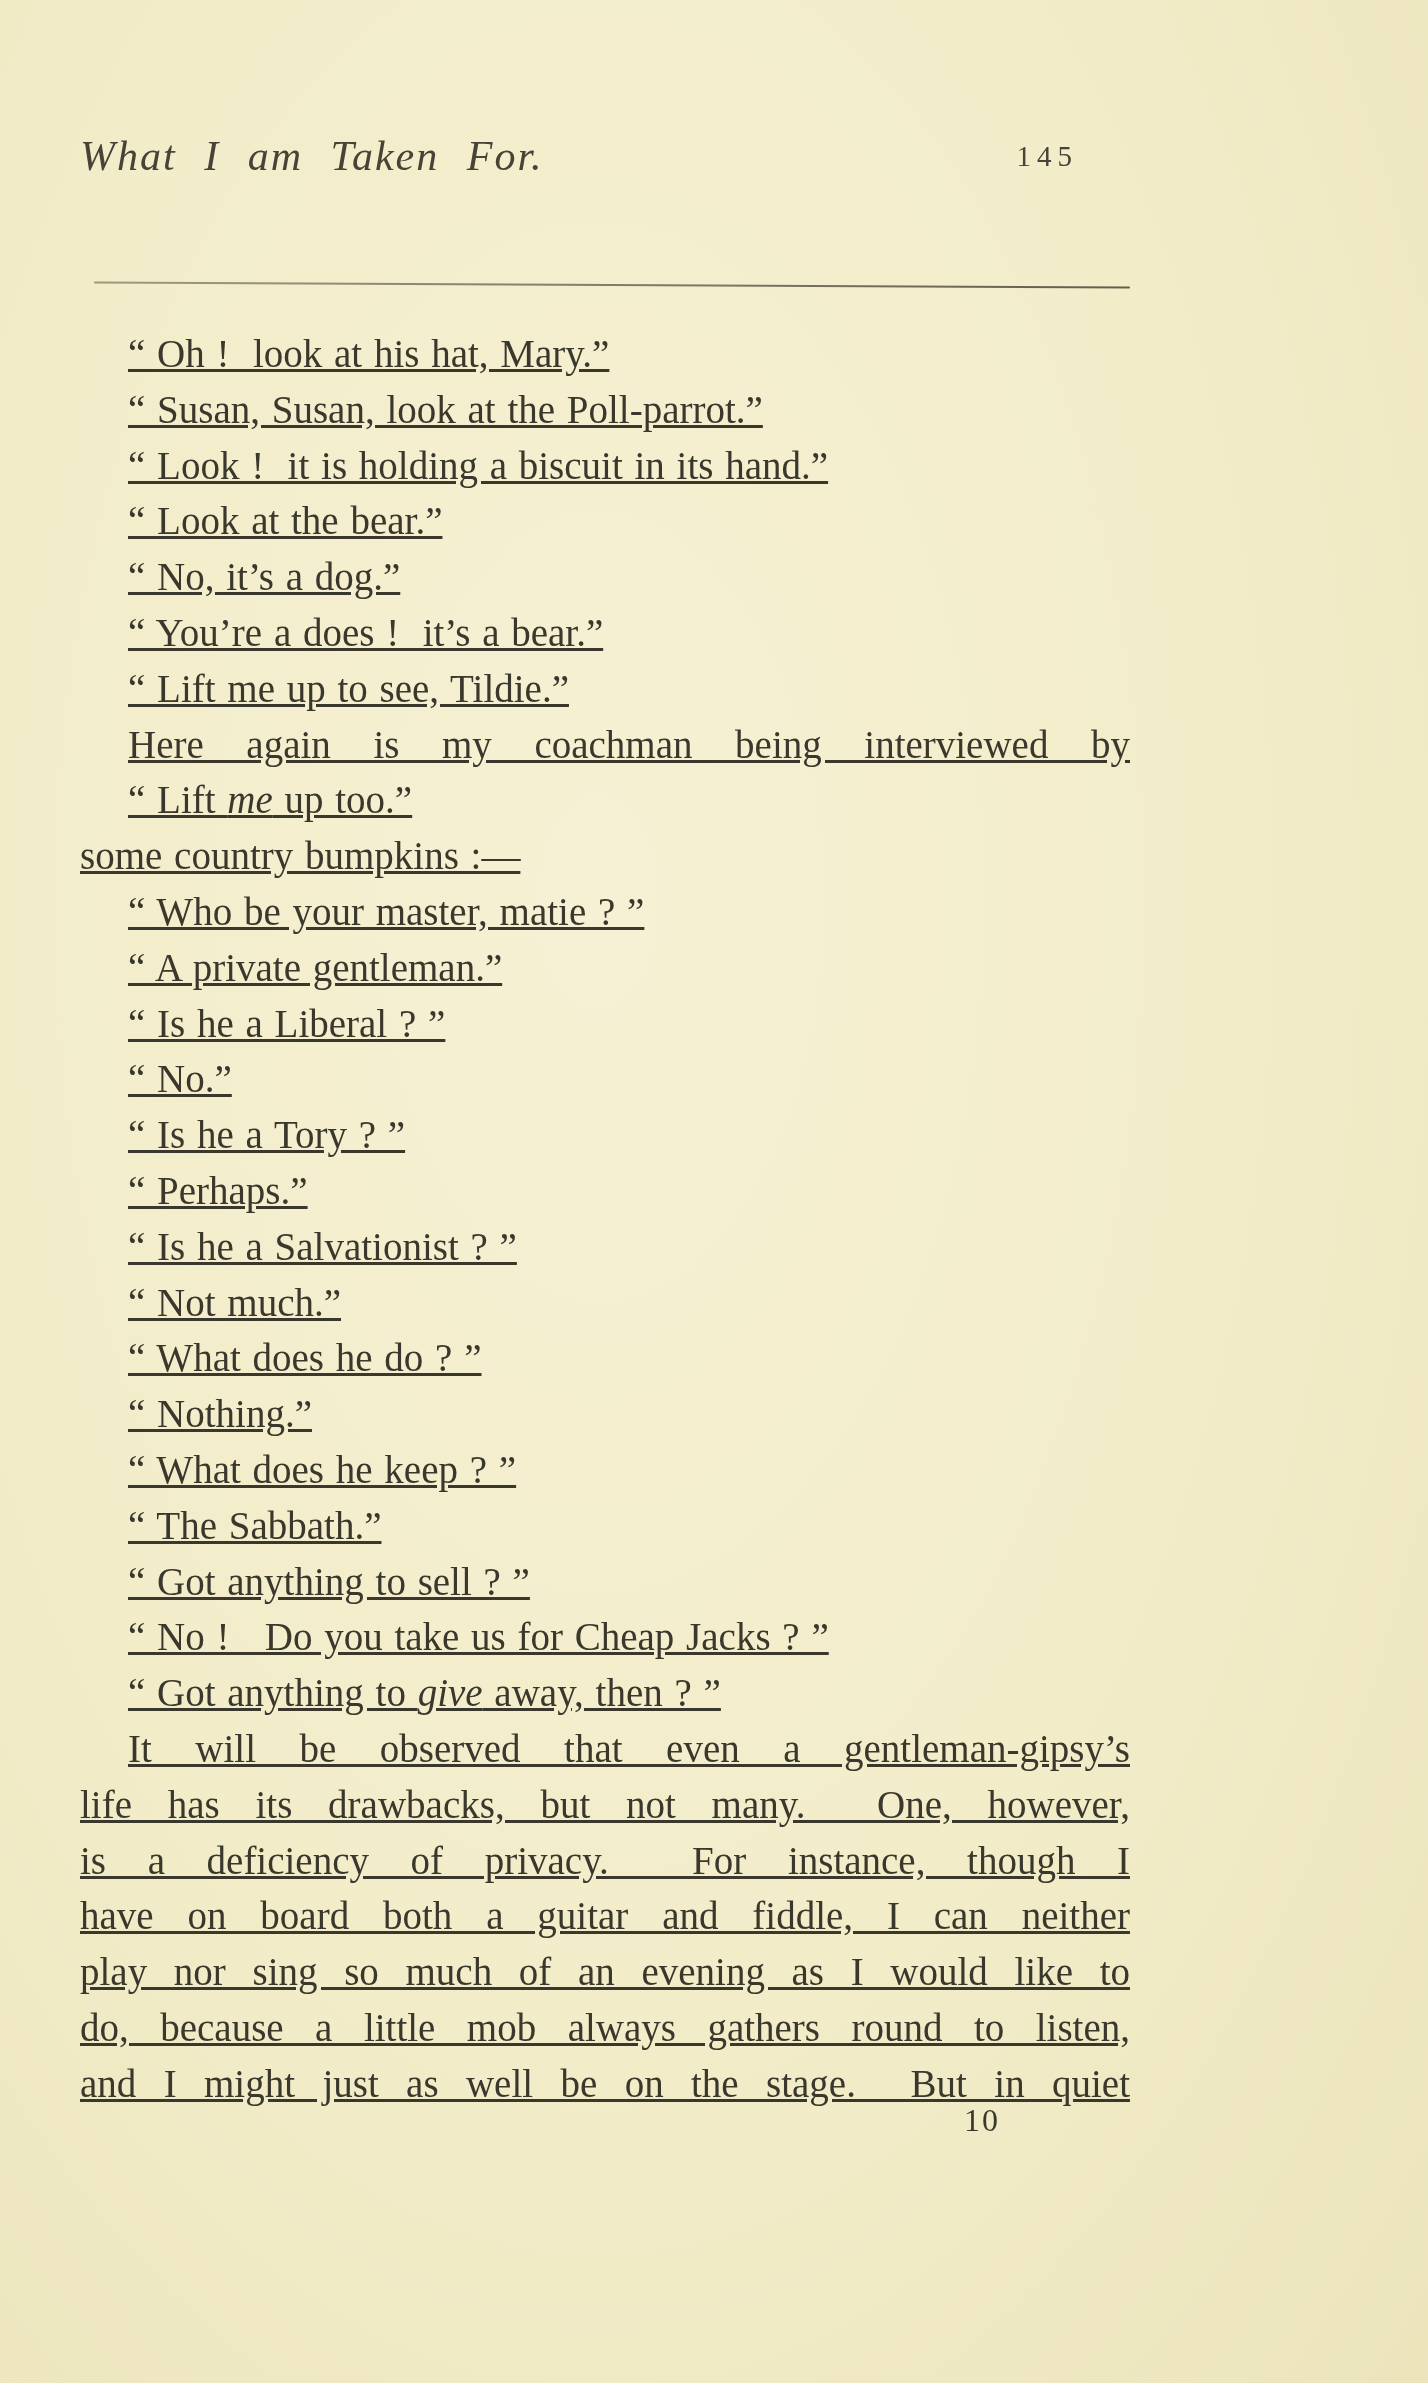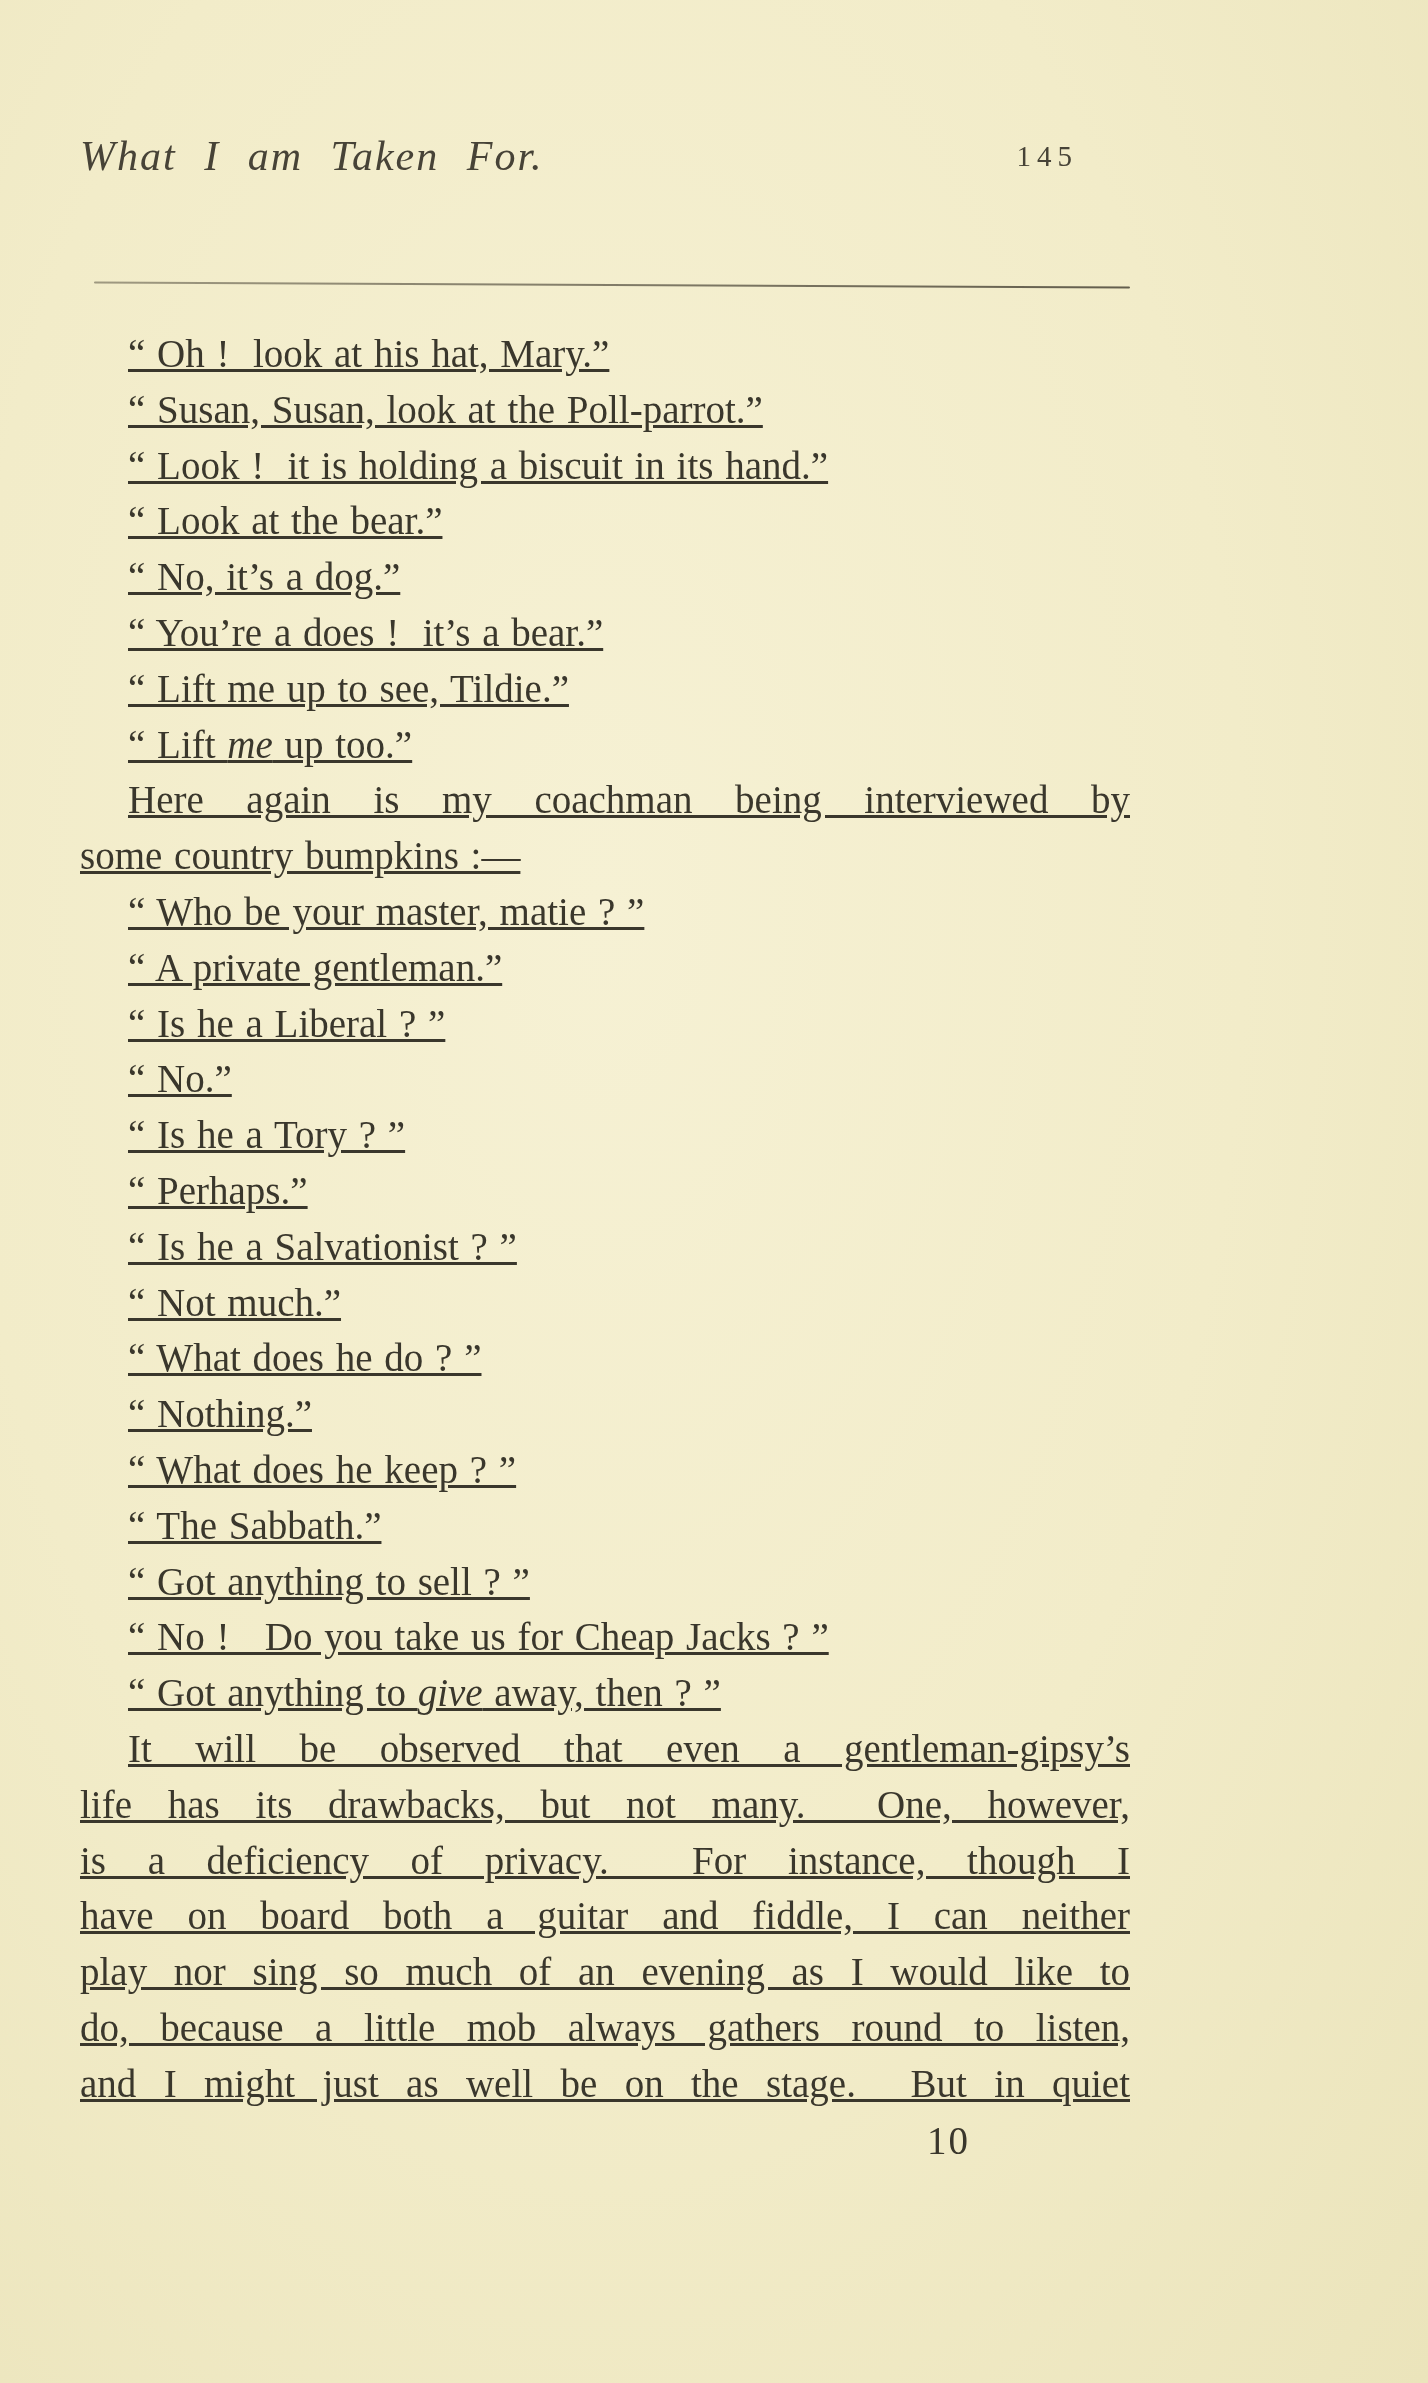--- a/index.html
+++ b/index.html
@@ -67,25 +67,24 @@
     font-size: 39px;
     line-height: 55.8px;
     word-spacing: 2px;
   }
   .line { min-height: 55.8px; white-space: pre-wrap; text-decoration: underline; }
   .line.indent { padding-left: 48px; }
   .line.justify { text-align: justify; text-align-last: justify; }
   .line i { font-style: italic; }
   .signature {
     position: absolute;
-    left: 927px;
+    left: 964px;
     top: 2102px;
-    font-size: 39px;
+    font-size: 32px;
     letter-spacing: 2px;
-    margin-top: 16px;
   }
 </style>
 </head>
 <body>
 
 <div class="page">
   <div class="header">
     <div class="header-title">What I am Taken For.</div>
     <div class="page-number">145</div>
   </div>
@@ -93,22 +92,22 @@
   <div class="rule"></div>
 
   <div class="body-text">
       <div class="line indent"><span>“ Oh !  look at his hat, Mary.”</span></div>
       <div class="line indent"><span>“ Susan, Susan, look at the Poll-parrot.”</span></div>
       <div class="line indent"><span>“ Look !  it is holding a biscuit in its hand.”</span></div>
       <div class="line indent"><span>“ Look at the bear.”</span></div>
       <div class="line indent"><span>“ No, it’s a dog.”</span></div>
       <div class="line indent"><span>“ You’re a does !  it’s a bear.”</span></div>
       <div class="line indent"><span>“ Lift me up to see, Tildie.”</span></div>
+      <div class="line indent justify"><span>Here again is my coachman being interviewed by</span></div>
       <div class="line indent"><span>“ Lift </span><i>me</i><span> up too.”</span></div>
-      <div class="line indent justify"><span>Here again is my coachman being interviewed by</span></div>
       <div class="line"><span>some country bumpkins :—</span></div>
       <div class="line indent"><span>“ Who be your master, matie ? ”</span></div>
       <div class="line indent"><span>“ A private gentleman.”</span></div>
       <div class="line indent"><span>“ Is he a Liberal ? ”</span></div>
       <div class="line indent"><span>“ No.”</span></div>
       <div class="line indent"><span>“ Is he a Tory ? ”</span></div>
       <div class="line indent"><span>“ Perhaps.”</span></div>
       <div class="line indent"><span>“ Is he a Salvationist ? ”</span></div>
       <div class="line indent"><span>“ Not much.”</span></div>
       <div class="line indent"><span>“ What does he do ? ”</span></div>

